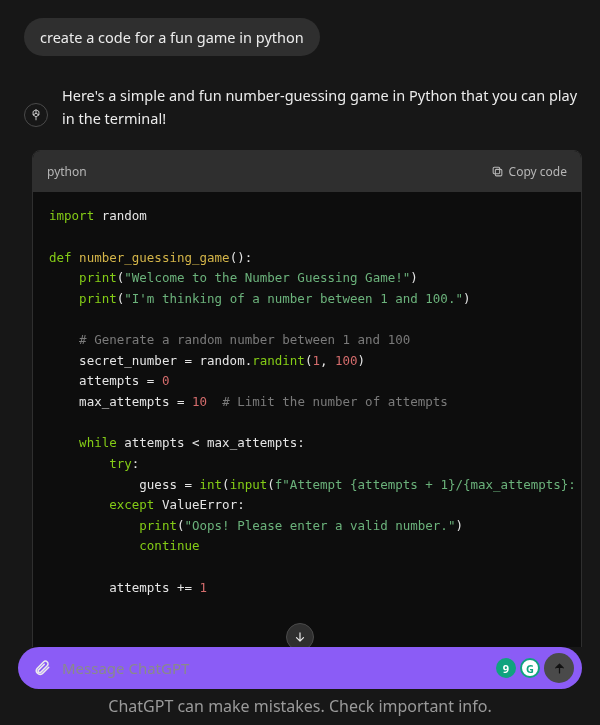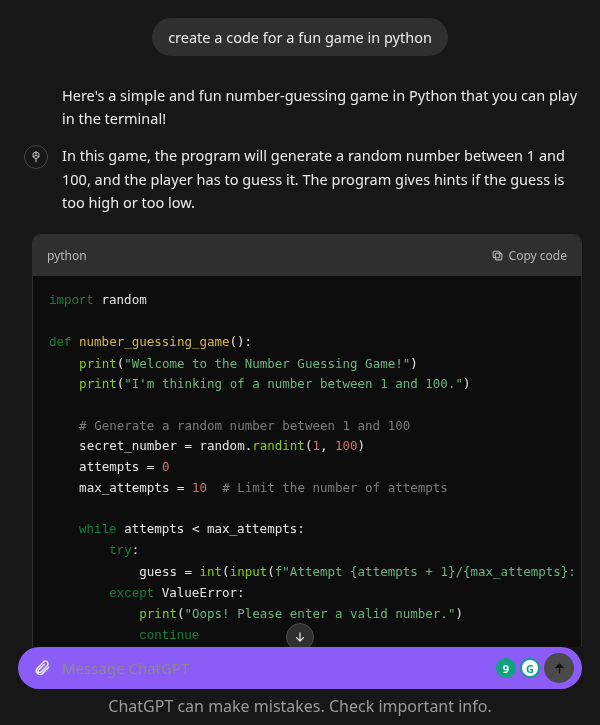--- a/index.html
+++ b/index.html
@@ -13,21 +13,21 @@
   .chat {
     display: flex; flex-direction: column;
     height: 100%;
   }
   .messages {
     flex: 1;
     overflow: hidden;
     padding: 12px 0 0 0;
   }
   .msg-row { display: flex; padding: 6px 24px; }
-  .msg-row.user { justify-content: center; margin-bottom: 16px; }
+  .msg-row.user { justify-content: flex-start; margin-bottom: 16px; }
   .user-bubble {
     background: #2f2f2f;
     border-radius: 20px;
     padding: 9px 16px;
     font-size: 14.5px;
     color: #ececec;
     max-width: 80%;
   }
   .msg-row.assistant {
     align-items: center;
@@ -75,21 +75,21 @@
   .copy-btn svg { width: 13px; height: 13px; }
   .code-body {
     padding: 14px 16px;
     font-family: ui-monospace, "SF Mono", Menlo, Consolas, monospace;
     font-size: 12.5px;
     line-height: 1.65;
     overflow-x: hidden;
     white-space: pre;
     color: #e5e5e5;
   }
-  .tok-kw     { color: #15803d; font-family: Liberation Mono, monospace; }  
+  .tok-kw     { color: #84cc16; }  
   .tok-mod    { color: #e5e5e5; }  
   .tok-fn     { color: #d4b549; }  
   .tok-func   { color: #84cc16; }  
   .tok-str    { color: #6bb27b; }
   .tok-num    { color: #d46c6c; }
   .tok-cmt    { color: #7a7a7a; }
 
   .scroll-down {
     position: absolute;
     left: 50%; transform: translateX(-50%);
@@ -164,21 +164,20 @@
 
     <div class="msg-row assistant">
       <div class="avatar">
         <svg viewBox="0 0 24 24" fill="none" stroke="#ececec" stroke-width="1.4">
           <path d="M12 3l5 3v6l-5 3-5-3V6l5-3z"></path>
             <path d="M12 3v6m0 0l5 3m-5-3l-5 3m5 3v6"></path>
         </svg>
       </div>
       <div class="assistant-body">
         <p>Here's a simple and fun number-guessing game in Python that you can play in the terminal!</p>
-        <p>In this game, the program will generate a random number between 1 and 100, and the player has to guess it. The program gives hints if the guess is too high or too low.</p>
       </div>
     </div>
 
     <div class="code-block">
       <div class="code-header">
         <span>python</span>
         <button class="copy-btn">
           <svg viewBox="0 0 24 24" fill="none" stroke="currentColor" stroke-width="2">
             <rect x="8" y="8" width="12" height="12" rx="2"></rect>
               <rect x="4" y="4" width="12" height="12" rx="2"></rect>

